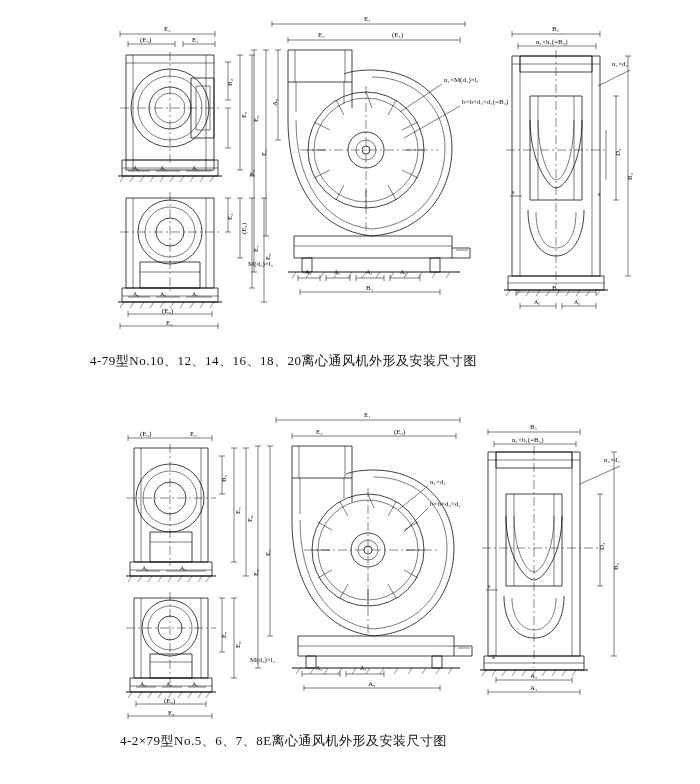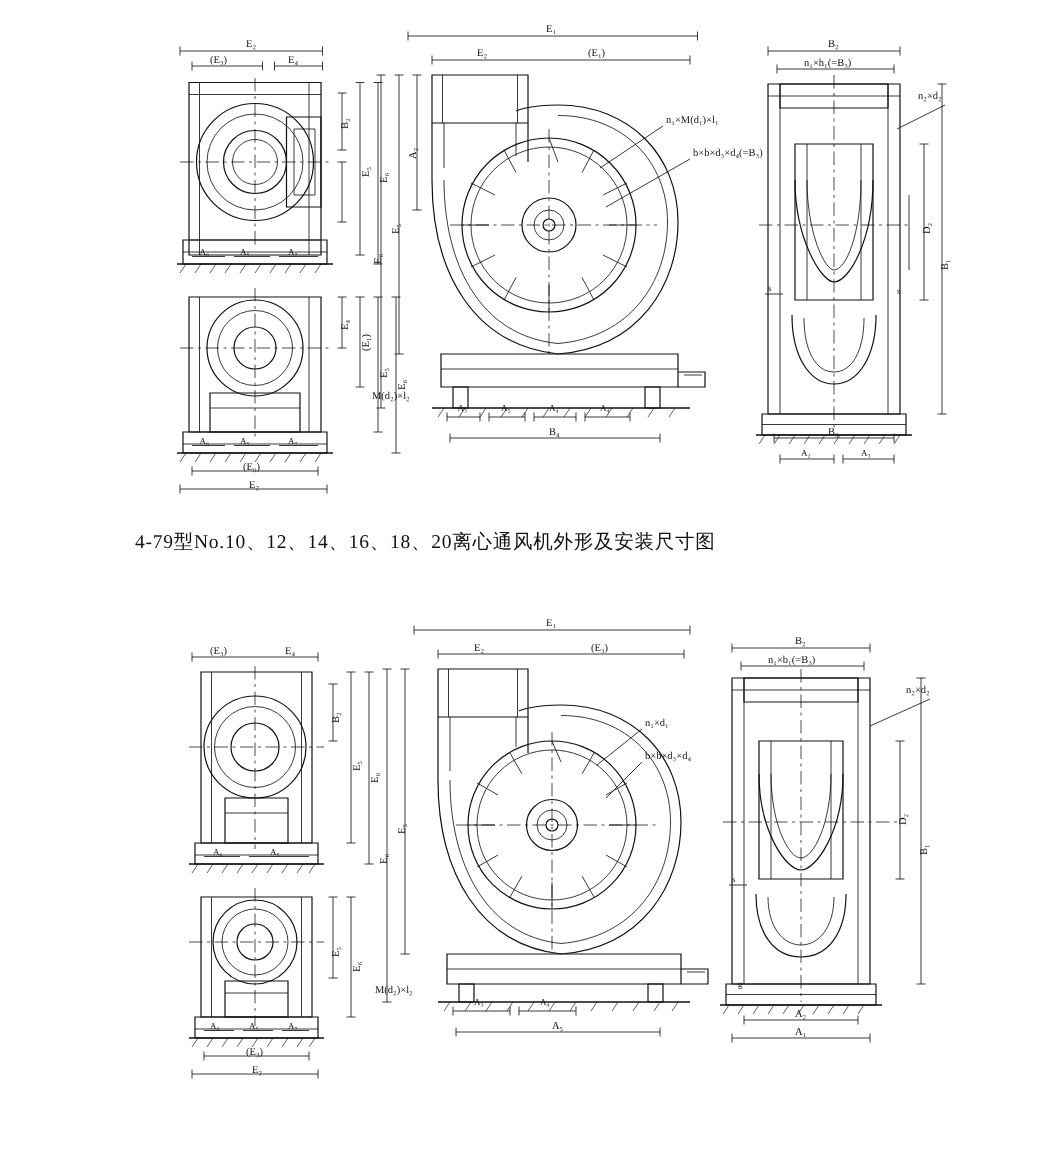--- a/index.html
+++ b/index.html
@@ -427,14 +427,15 @@
         <path class="lnT" d="M496 290 H572"></path>
         <path class="lnT" d="M496 287 V293 M572 287 V293"></path>
         <text class="lbl" x="530" y="288">A₂</text>
         <path class="lnT" d="M488 302 H580"></path>
         <path class="lnT" d="M488 299 V305 M580 299 V305"></path>
         <text class="lbl" x="530" y="300">A₁</text>
       </g>
 
     </svg>
   </div>
+  <div class="caption" id="cap2">4-2×79型No.5、6、7、8E离心通风机外形及安装尺寸图</div>
 
 </div>
 
 </body></html>

